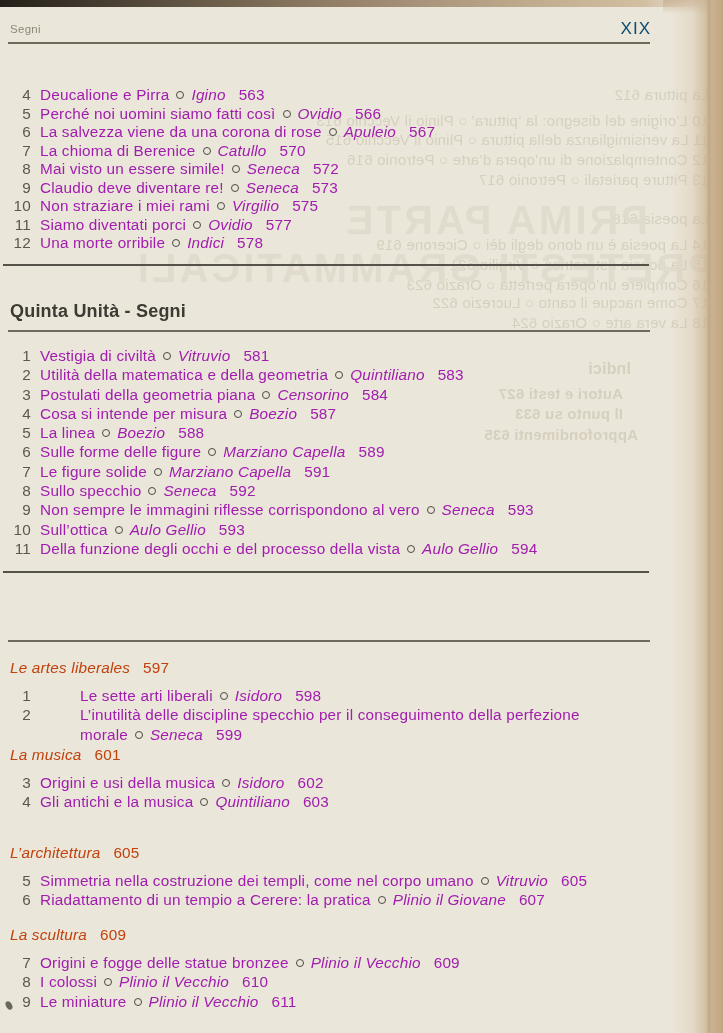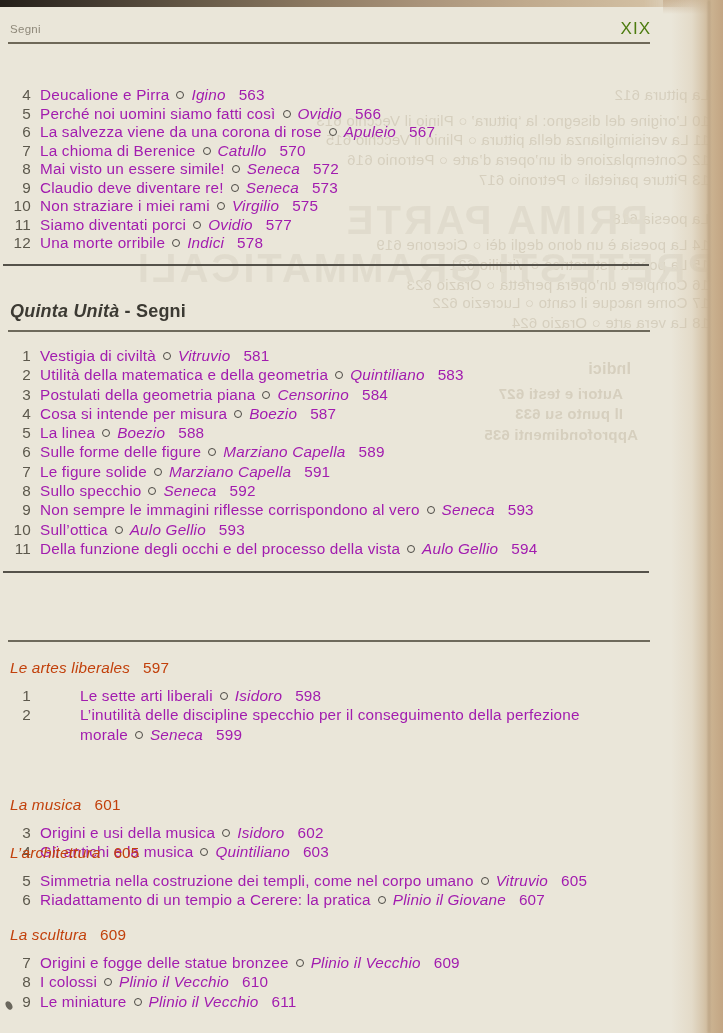--- a/index.html
+++ b/index.html
@@ -22,26 +22,26 @@
   .right-edge-line{
     position:absolute;top:0;bottom:0;right:13px;width:2px;
     background:rgba(150,122,92,.35);filter:blur(1px);
   }
   .corner-tr{
     position:absolute;right:0;top:0;width:60px;height:14px;
     background:linear-gradient(180deg,rgba(190,160,125,.55),rgba(190,160,125,0));
   }
   
   .running-label{position:absolute;left:10px;top:23px;font-size:11.5px;color:#8f897a;letter-spacing:.3px;}
-  .folio{position:absolute;top:19px;left:0;width:651px;text-align:right;font-size:17px;color:#4d7c0f;letter-spacing:1px;}
+  .folio{position:absolute;top:19px;left:0;width:651px;text-align:right;font-size:17px;color:#0c4a6e;letter-spacing:1px;}
   .head-rule{position:absolute;left:8px;top:42px;width:642px;height:2px;background:#6e6858;}
   
   .divider{position:absolute;left:3px;width:646px;height:2px;background:#55524a;}
   .unit-header{position:absolute;left:10px;font-size:18px;font-weight:bold;color:#3c3a33;letter-spacing:.2px;}
-  .unit-header .hdr-main{font-style:italic;}
+  .unit-header .hdr-main{}
   .unit-rule{position:absolute;left:8px;width:642px;height:2px;background:#6e6a5c;}
   
   .toc{position:absolute;left:10px;width:655px;font-size:15.3px;letter-spacing:.2px;}
   .row{display:flex;align-items:flex-start;}
   .lh185 .row{line-height:18.5px;}
   .lh193 .row{line-height:19.3px;}
   .lh194 .row{line-height:19.4px;}
   .num{flex:none;width:21px;text-align:right;margin-right:9px;color:#5c584c;}
   .itext{flex:1 1 auto;min-width:0;color:#a21caf;}
   .narrow .itext{max-width:545px;margin-left:40px;}
@@ -243,21 +243,21 @@
           <span class="itext"><span>Le sette arti liberali</span><span class="circ"></span><span class="author">Isidoro</span><span class="pg">598</span></span>
         </div>
 
         <div class="row">
           <span class="num">2</span>
           <span class="itext"><span>L’inutilità delle discipline specchio per il conseguimento della perfezione morale</span><span class="circ"></span><span class="author">Seneca</span><span class="pg">599</span></span>
         </div>
       </div>
   </div>
 
-  <div class="group lh194" style="top:796px;">
+  <div class="group lh194" style="top:746px;">
     <div class="subhead"><span>La musica</span><span class="pg">601</span></div>
     <div>
 
         <div class="row">
           <span class="num">3</span>
           <span class="itext"><span>Origini e usi della musica</span><span class="circ"></span><span class="author">Isidoro</span><span class="pg">602</span></span>
         </div>
 
         <div class="row">
           <span class="num">4</span>

